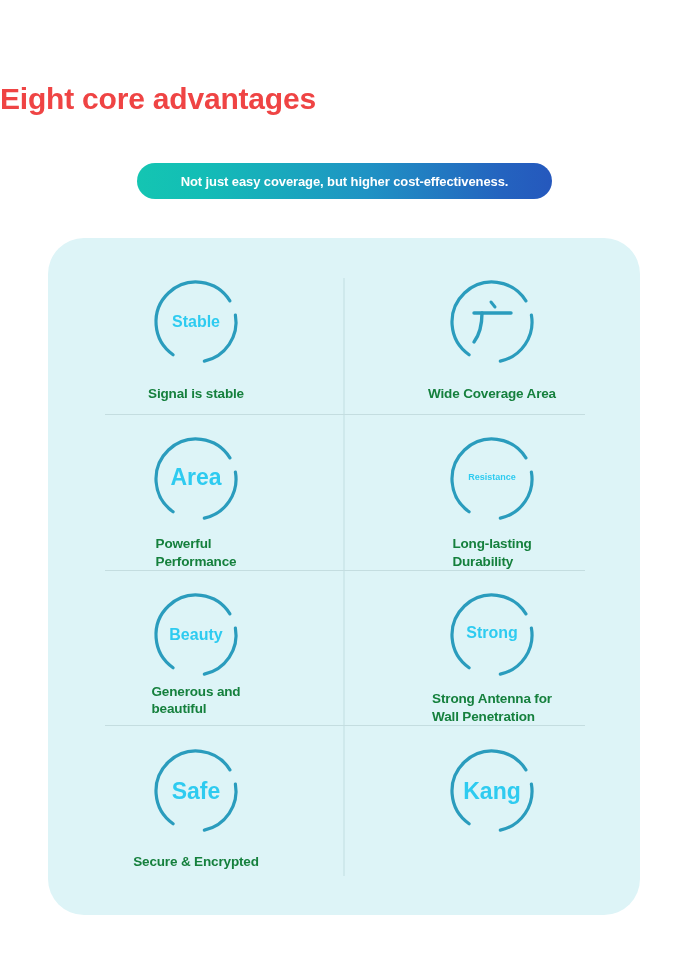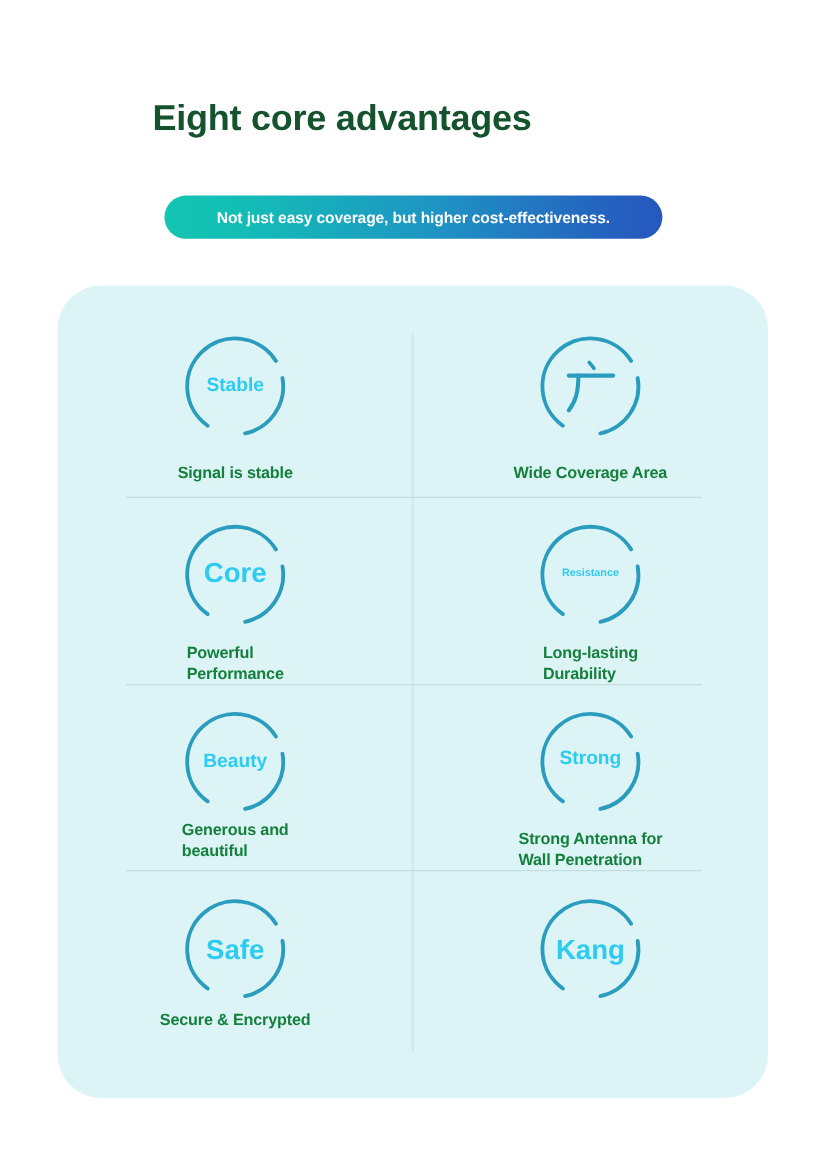--- a/index.html
+++ b/index.html
@@ -18,24 +18,24 @@
     height: 960px;
     background: #ffffff;
   }
 
   
   .page-title {
     position: absolute;
     top: 82px;
     left: 0;
     width: 570px;
-    text-align: center;
+    text-align: left;
     font-size: 30px;
     font-weight: bold;
-    color: #14532d;
+    color: #ef4444;
     letter-spacing: -0.2px;
   }
 
   
   .subtitle-banner {
     position: absolute;
     top: 163px;
     left: 137px;
     width: 415px;
     height: 36px;
@@ -168,21 +168,21 @@
   .cell-3 .ring-wrap { margin-top: 17px; }
   .cell-3 .feature-caption { margin-top: 12px; }
 
   .cell-4 .ring-wrap { margin-top: 17px; }
   .cell-4 .feature-caption { }
 
   .cell-5 .ring-wrap { margin-top: 17px; }
   .cell-5 .feature-caption { margin-top: 12px; }
 
   .cell-6 .ring-wrap { margin-top: 18px; }
-  .cell-6 .feature-caption { margin-top: 2px; }
+  .cell-6 .feature-caption { margin-top: 14px; }
 
   .cell-7 .ring-wrap { margin-top: 18px; }
   .cell-7 .feature-caption { margin-top: 14px; }
 </style>
 </head>
 <body>
 
 <div class="page">
 
   <div class="page-title">Eight core advantages</div>
@@ -223,21 +223,21 @@
           <div class="ring-word sz-cjk"></div>
         </div>
         <div class="feature-caption cap-center">Wide Coverage Area</div>
       </div>
       <div class="feature-cell cell-2">
         <div class="ring-wrap">
           <svg class="ring-svg" viewBox="0 0 96 96">
             <path d="M 25.06 80.77 A 40 40 0 1 1 81.92 26.80" fill="none" stroke="#2a9cbd" stroke-width="3.2" stroke-linecap="round"></path>
             <path d="M 87.39 41.05 A 40 40 0 0 1 56.32 87.13" fill="none" stroke="#2a9cbd" stroke-width="3.2" stroke-linecap="round"></path>
           </svg>
-          <div class="ring-word sz-lg">Core</div>
+          <div class="ring-word sz-lg">Area</div>
         </div>
         <div class="feature-caption cap-left">Powerful
 Performance</div>
       </div>
       <div class="feature-cell cell-3">
         <div class="ring-wrap">
           <svg class="ring-svg" viewBox="0 0 96 96">
             <path d="M 25.06 80.77 A 40 40 0 1 1 81.92 26.80" fill="none" stroke="#2a9cbd" stroke-width="3.2" stroke-linecap="round"></path>
             <path d="M 87.39 41.05 A 40 40 0 0 1 56.32 87.13" fill="none" stroke="#2a9cbd" stroke-width="3.2" stroke-linecap="round"></path>
           </svg>

